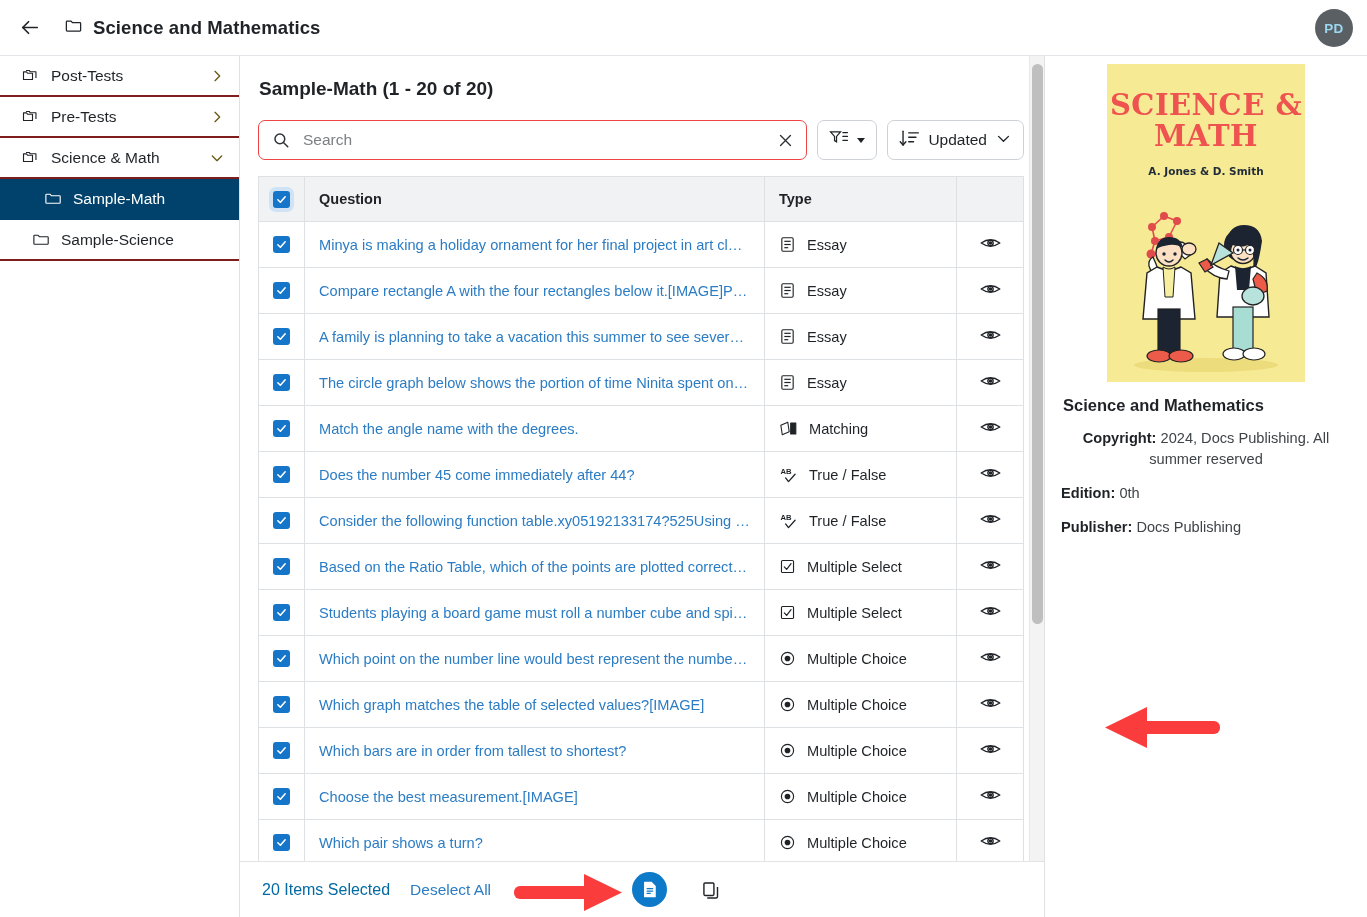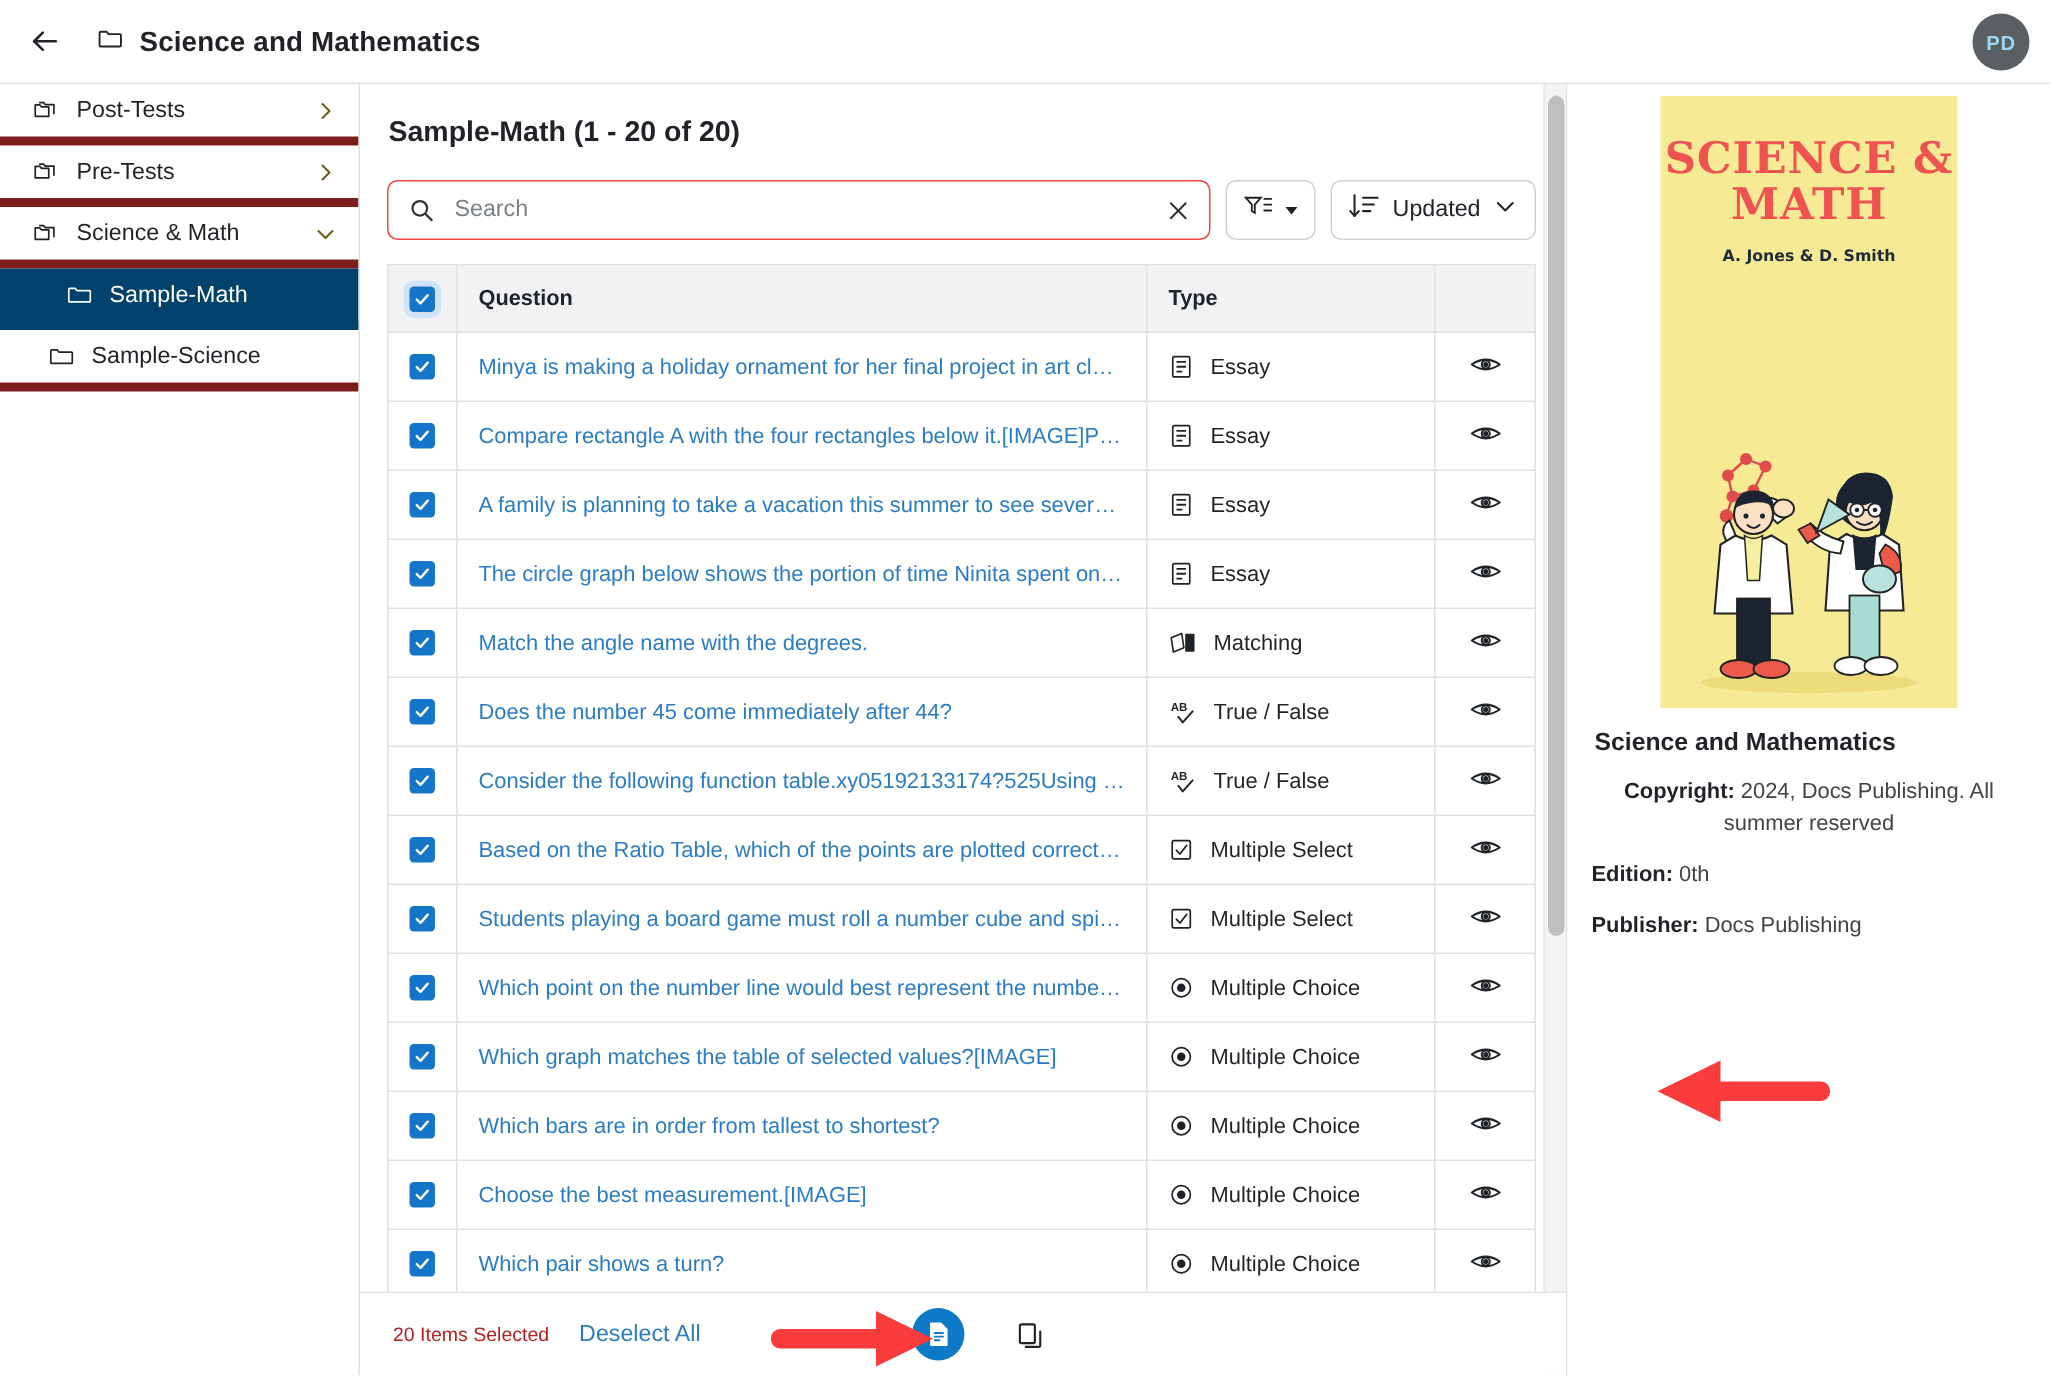--- a/index.html
+++ b/index.html
@@ -53,21 +53,21 @@
   .sidebar {
     width: 240px; flex: 0 0 240px;
     border-right: 1px solid #dfe1e4;
     background: #fff;
     overflow: hidden;
   }
   .side-item {
     height: 41px;
     display: flex; align-items: center;
     padding: 0 14px 0 22px;
-    border-bottom: 6px solid #7f1d1d;
+    border-bottom: 2px solid #7f1d1d;
     font-size: 15.5px;
     color: #1f2327;
     cursor: pointer;
     position: relative;
   }
   .side-item .lbl { flex: 1 1 auto; margin-left: 11px; white-space: nowrap; }
   .side-item.child { padding-left: 32px; }
   .side-item.selected { background: #00426b; color: #fff; border-bottom-color: #00426b; padding-left: 44px; }
   .side-item .chev { color: #5c4a12; display:flex; align-items:center; }
   .side-item .chev.gold { color: #6b5a17; }
@@ -160,37 +160,37 @@
   .vcap { position:absolute; left:3px; top:0px; width:9px; height:6px; color:#9a9a9a; }
 
   
   .selbar {
     flex: 0 0 56px; height: 56px;
     border-top: 1px solid #e1e3e5;
     display: flex; align-items: center;
     padding-left: 22px; gap: 20px;
     background: #fff; position: relative;
   }
-  .sel-count { font-size: 13px; color: #b91c1c; }
+  .sel-count { font-size: 16px; color: #0369a1; }
   .deselect { font-size: 15.5px; color: #2b7cc4; cursor: pointer; }
   .round-btn {
     width: 35px; height: 35px; border-radius: 50%;
     background: #0d7ac9; display:flex; align-items:center; justify-content:center;
     cursor: pointer; margin-left: 121px;
   }
   .copy-btn { margin-left: 14px; display:flex; align-items:center; cursor:pointer; color:#1f2327; }
 
   
   .detail {
     width: 322px; flex: 0 0 322px;
     background: #fff; padding: 8px 16px 0 16px;
     overflow: hidden; position: relative;
   }
   .cover {
-    width: 198px; height: 408px; margin: 0 auto;
+    width: 198px; height: 318px; margin: 0 auto;
     background: #f7ea94; position: relative; overflow: hidden;
   }
   .cover-title {
     text-align: center; color: #ef5350;
     font-family: "DejaVu Serif", serif;
     font-weight: 700; font-size: 29px; line-height: 1.08;
     padding-top: 26px; letter-spacing: .5px;
   }
   .cover-authors {
     text-align: center; color: #1f2b38;

